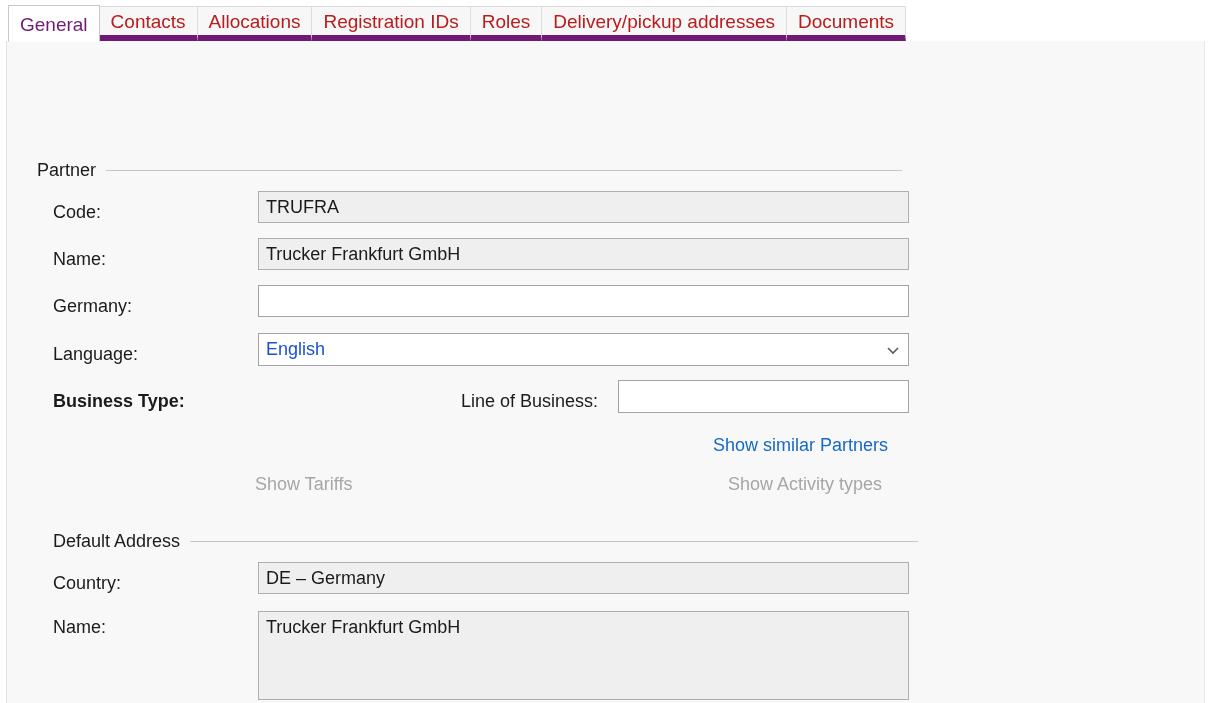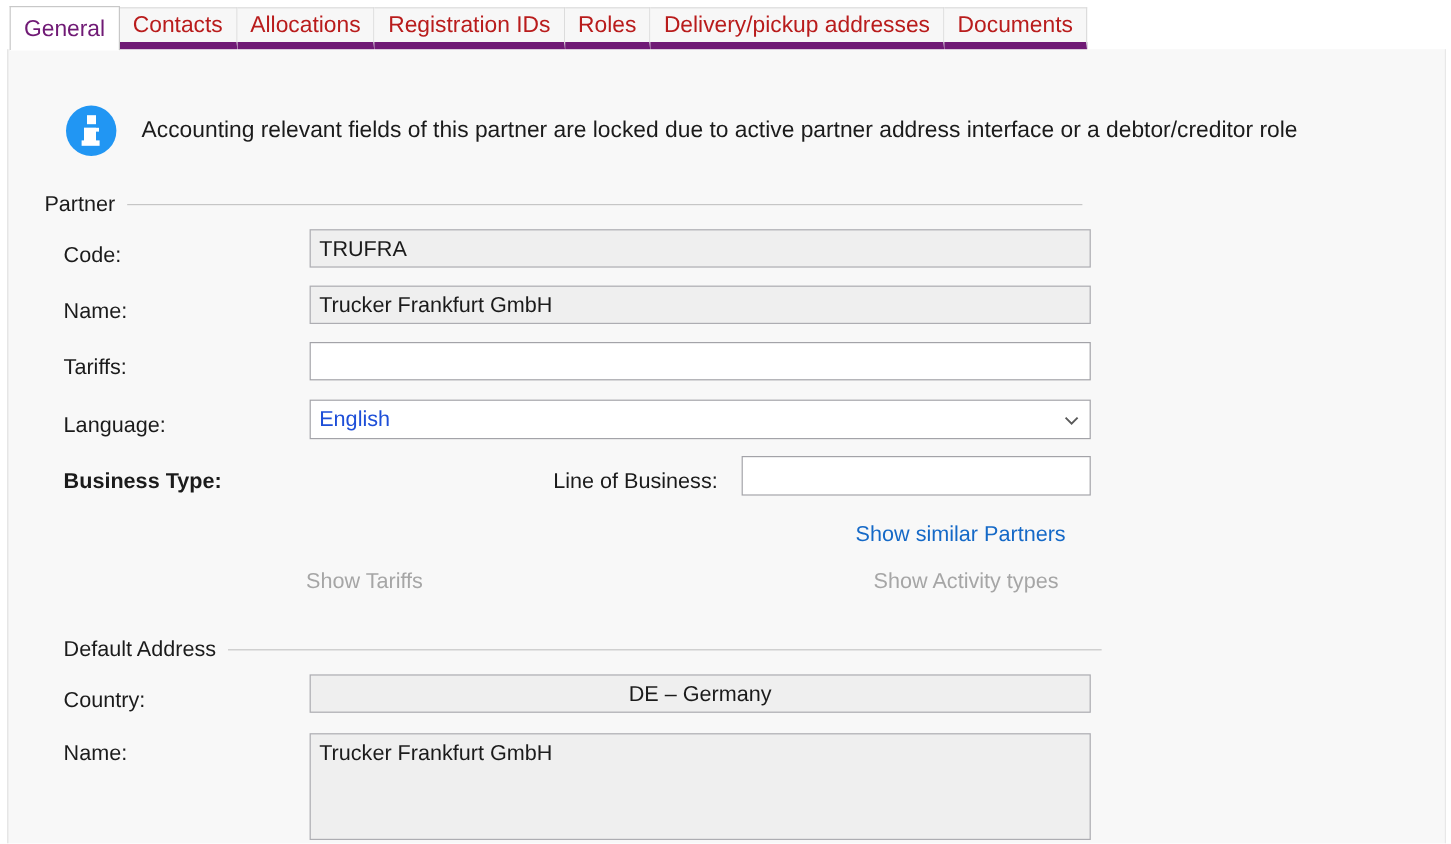--- a/index.html
+++ b/index.html
@@ -205,49 +205,37 @@
         <span>Delivery/pickup addresses</span>
       </div>
       <div class="tab">
         <span>Documents</span>
       </div>
     </div>
   </div>
 
   <div class="panel">
 
-    <div class="infobar">
-      <span class="info-icon">
-        <svg width="46" height="46" viewBox="0 0 46 46" aria-hidden="true">
-          <circle cx="23" cy="23" r="21" fill="#2196f3"></circle>
-          <rect x="19.5" y="10" width="7.5" height="7.5" fill="#ffffff"></rect>
-          <rect x="17" y="20.5" width="10" height="13" fill="#ffffff"></rect>
-          <rect x="15" y="31" width="15" height="4.5" fill="#ffffff"></rect>
-          <rect x="17" y="20.5" width="12.5" height="3.2" fill="#ffffff"></rect>
-        </svg>
-      </span>
-      <span class="info-text">Accounting relevant fields of this partner are locked due to active partner address interface or a debtor/creditor role</span>
-    </div>
 
     <div class="group-header" style="left:30px; top:119px;">
       <span class="group-title">Partner</span>
       <span class="group-rule"></span>
     </div>
 
     <span class="row-label" style="left:46px; top:161px;">Code:</span>
     <div class="field readonly" style="left:251px; top:150px; width:651px; height:32px;">
       <span>TRUFRA</span>
     </div>
 
     <span class="row-label" style="left:46px; top:208px;">Name:</span>
     <div class="field readonly" style="left:251px; top:197px; width:651px; height:32px;">
       <span>Trucker Frankfurt GmbH</span>
     </div>
 
-    <span class="row-label" style="left:46px; top:255px;">Tariffs:</span>
+    <span class="row-label" style="left:46px; top:255px;">Germany:</span>
     <div class="field" style="left:251px; top:244px; width:651px; height:32px;">
       <span></span>
     </div>
 
     <span class="row-label" style="left:46px; top:303px;">Language:</span>
     <div class="combo" style="left:251px; top:292px; width:651px; height:33px;">
       <span>English</span>
       <span class="chev">
         <svg width="16" height="16" viewBox="0 0 16 16" aria-hidden="true">
           <polyline points="3,6 8,11 13,6" fill="none" stroke="#5a5a5a" stroke-width="1.6"></polyline>
@@ -265,21 +253,21 @@
     <span class="link" style="left:706px; top:394px;">Show similar Partners</span>
     <span class="link disabled" style="left:248px; top:433px;">Show Tariffs</span>
     <span class="link disabled" style="left:721px; top:433px;">Show Activity types</span>
 
     <div class="group-header" style="left:46px; top:490px;">
       <span class="group-title">Default Address</span>
       <span class="group-rule"></span>
     </div>
 
     <span class="row-label" style="left:46px; top:532px;">Country:</span>
-    <div class="field readonly" style="left:251px; top:521px; width:651px; height:32px;justify-content:center;">
+    <div class="field readonly" style="left:251px; top:521px; width:651px; height:32px;">
       <span>DE – Germany</span>
     </div>
 
     <span class="row-label" style="left:46px; top:576px;">Name:</span>
     <div class="field readonly textarea" style="left:251px; top:570px; width:651px; height:89px;">
       <span>Trucker Frankfurt GmbH</span>
     </div>
 
   </div>
 </div>

